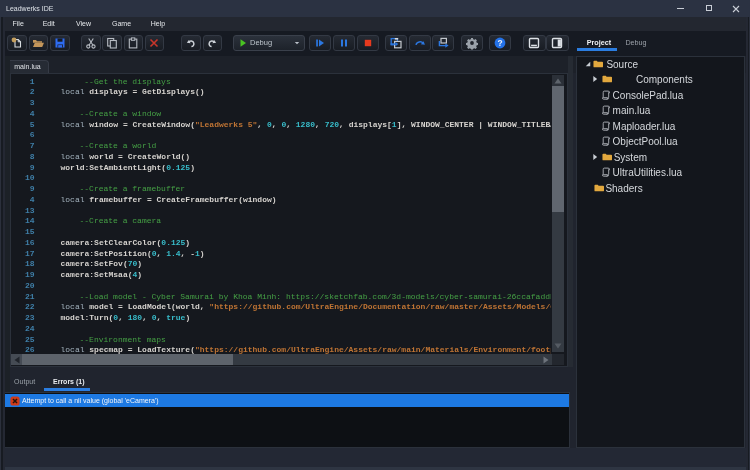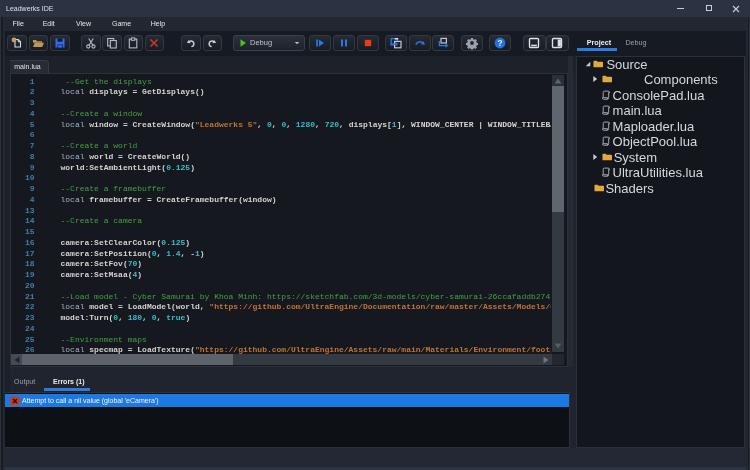--- a/index.html
+++ b/index.html
@@ -9,28 +9,28 @@
   .tb{position:absolute;top:35px;height:16px;border:1px solid #333944;border-radius:3px;
       background:linear-gradient(#252a33,#181c23);box-sizing:border-box;}
   .tb svg{position:absolute;left:50%;top:50%;transform:translate(-50%,-50%);}
   
   .lines{position:absolute;left:0;top:76.62px;width:551px;height:277px;overflow:hidden;
          font-family:"Liberation Mono",monospace;font-size:8px;}
   .line{position:relative;height:10.75px;line-height:10.75px;white-space:pre;}
   .ln{position:absolute;left:0;top:0;width:34.5px;text-align:right;color:#3f7fa8;font-weight:700;}
   .ct{position:absolute;left:60.5px;top:0;white-space:pre;color:#d6d3cf;font-weight:700;}
   .k{color:#a3b2bd;font-weight:400;}
-  .c{color:#45a045;font-weight:400;}
+  .c{color:#45a045;font-weight:400;margin-left:19px;}
   .s{color:#bf7434;}
   .n{color:#38bcca;}
   .sel{display:inline-block;height:10.75px;line-height:10.75px;background:#85888e;color:#17191d;padding:0 3px 0 2.5px;margin:0 -3px 0 -2.5px;}
   .sel .k{color:#b05a28;}
   
   .trow{position:absolute;left:0;height:15.5px;width:100%;}
-  .trow .txt{position:absolute;top:50%;transform:translateY(-50%);color:#d5d8dc;font-size:13px;}
+  .trow .txt{position:absolute;top:50%;transform:translateY(-50%);color:#d5d8dc;font-size:10px;}
   .trow svg{position:absolute;top:50%;transform:translateY(-50%);}
 </style>
 </head>
 <body>
 <div id="w">
 
   <div class="abs" style="left:0;top:0;width:750px;height:17px;background:#2b3242;"></div>
   <div class="abs" style="left:6px;top:3px;width:200px;height:12px;color:#dce0e6;font-size:7px;line-height:12px;">Leadwerks IDE</div>
   <div class="abs" style="left:676.8px;top:8.4px;width:7.2px;height:1.1px;background:#c9ced6;"></div>
   <div class="abs" style="left:705.5px;top:5.3px;width:6px;height:5.8px;border:1.1px solid #c9ced6;box-sizing:border-box;"></div>
@@ -272,21 +272,21 @@
       <div class="txt" style="left:30.4px;">Source</div>
     </div>
 
     <div class="trow" style="top:15.5px;">
       <svg style="left:15.8px;" width="6" height="8" viewBox="0 0 7 9">
           <path d="M1.5 1 L6 4.5 L1.5 8 z" fill="#c8cdd3"></path>
         </svg>
       <svg style="left:25.8px;" width="10" height="9" viewBox="0 0 11 9">
           <path d="M0.5 1.8 q0-1 1-1 h2.6 l1 1.1 h4.9 q1 0 1 1 v4.3 q0 1-1 1 h-8.5 q-1 0-1-1 z" fill="#e2a83e"></path>
         </svg>
-      <div class="txt" style="left:50px;padding-left:18px;">Components</div>
+      <div class="txt" style="left:42px;padding-left:18px;">Components</div>
     </div>
 
     <div class="trow" style="top:31px;">
       <svg style="left:26.2px;" width="8" height="11" viewBox="0 0 8 11">
           <path fill="none" stroke="#b2b6bc" stroke-width="0.9" d="M2.2 1.6 h3.9 q1.6 0 1.4 1.7 h-1.3 M2.2 1.6 q-1.1 0-1 1.4 v5.2 M6.7 3.3 v4.6 M1.2 8.2 h4.4 M6.5 7.9 q.4 1.8-1.2 1.8 h-3.6 q-1.6 0-1.2-1.7 M5.6 8.2 q.3 1.5-1 1.5"></path>
         </svg>
       <div class="txt" style="left:36.6px;">ConsolePad.lua</div>
     </div>
     <div class="trow" style="top:46.5px;">
       <svg style="left:26.2px;" width="8" height="11" viewBox="0 0 8 11">

